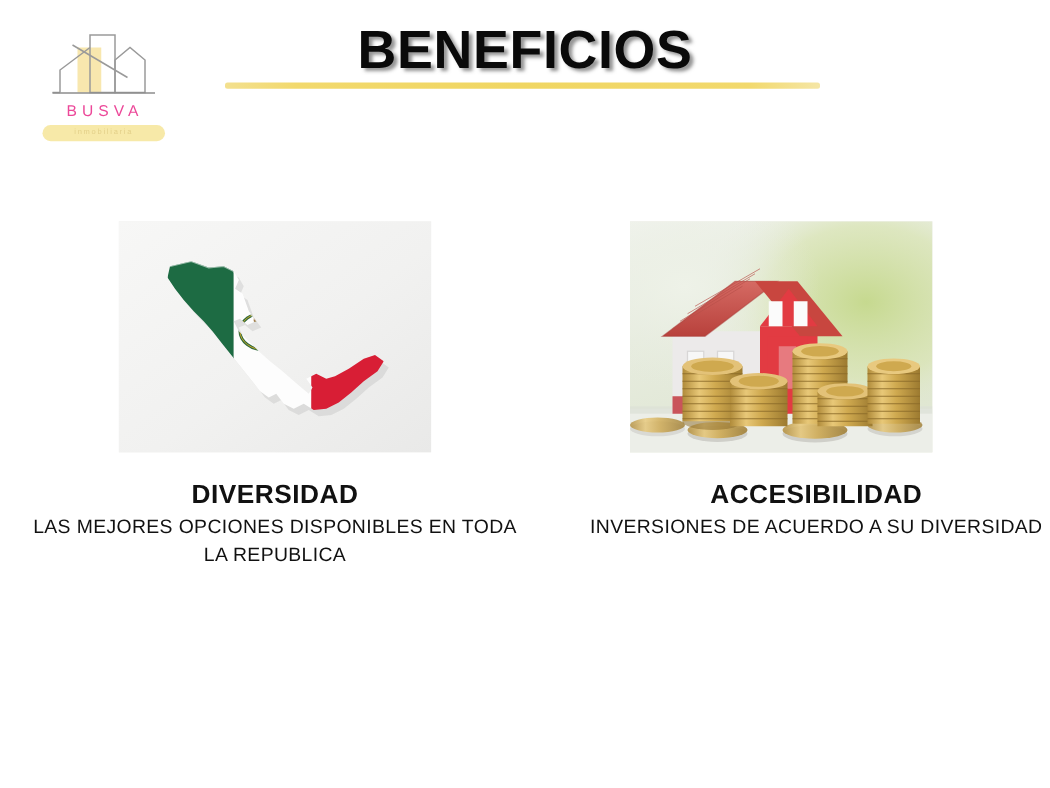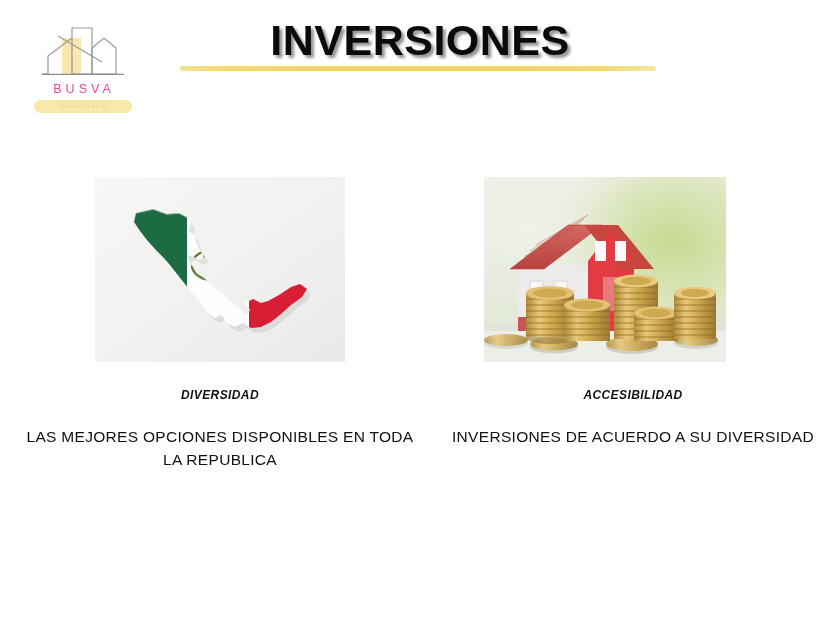--- a/index.html
+++ b/index.html
@@ -88,46 +88,45 @@
     background: linear-gradient(to right, #f3e08f 0%, #f2d96d 12%, #f0d662 50%, #f2d96d 88%, #f5e6a6 100%);
     border-radius: 2px;
   }
 
   
   .benefit-col {
     position: absolute;
     top: 177px;
   }
   #benefit-col-left  { left: 20px;  width: 400px; }
-  #benefit-col-right { left: 448px; width: 370px; }
+  #benefit-col-right { left: 468px; width: 370px; }
 
   .photo-frame {
     position: relative;
     overflow: hidden;
     margin: 0 auto;
   }
   #photo-mexico-map { width: 250px; height: 185px; background: #f3f3f2; }
   #photo-house-coins { width: 242px; height: 185px; background: #eef0e8; margin-left: 36px; }
 
   .caption {
     margin-top: 22px;
     text-align: center;
     color: #111111;
     font-size: 15.5px;
     line-height: 23px;
     letter-spacing: 0.3px;
     font-family: "Liberation Sans", sans-serif;
   }
   .caption-title {
     font-weight: bold;
-    font-size: 12px;
+    font-size: 21px;
     letter-spacing: 0.4px;
     display: block;
-    margin-bottom: 18px;
-    font-style: italic;
+    margin-bottom: 3px;
   }
   .caption-body { display: block; font-weight: 400; }
 </style>
 </head>
 <body>
 
 <div id="brand-logo">
   <div class="logo-mark">
     <svg width="108" height="62" viewBox="0 0 108 62" xmlns="http://www.w3.org/2000/svg">
       <rect x="34" y="16" width="19" height="36" fill="#f7e3a0" opacity="0.85"></rect>
@@ -140,21 +139,21 @@
       </g>
       <line x1="14" y1="52.4" x2="96" y2="52.4" stroke="#8d8d8d" stroke-width="1.2"></line>
     </svg>
   </div>
   <div class="logo-name">BUSVA</div>
   <div class="logo-tagline-wrap">
     <div class="logo-tagline">inmobiliaria</div>
   </div>
 </div>
 
-<div id="slide-title">INVERSIONES</div>
+<div id="slide-title">BENEFICIOS</div>
 <div id="title-rule"></div>
 
 <div class="benefit-col" id="benefit-col-left">
 
   <div class="photo-frame" id="photo-mexico-map">
     <svg width="250" height="185" viewBox="0 0 250 185" xmlns="http://www.w3.org/2000/svg">
       <defs>
         <linearGradient id="bgGrad" x1="0" y1="0" x2="1" y2="1">
           <stop offset="0%" stop-color="#f7f7f6"></stop>
           <stop offset="55%" stop-color="#f1f1f0"></stop>

